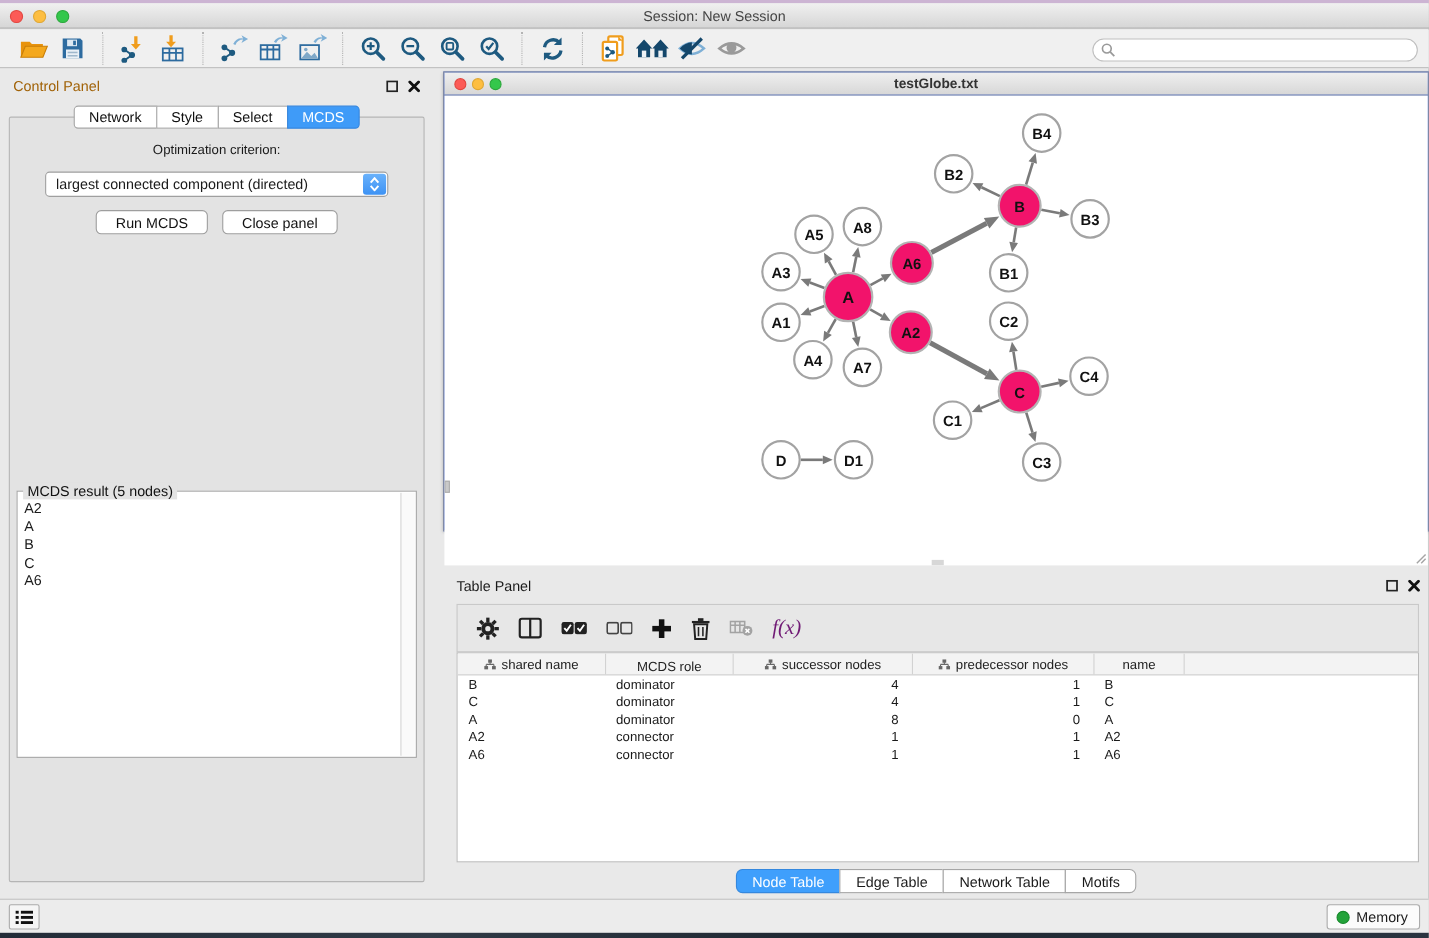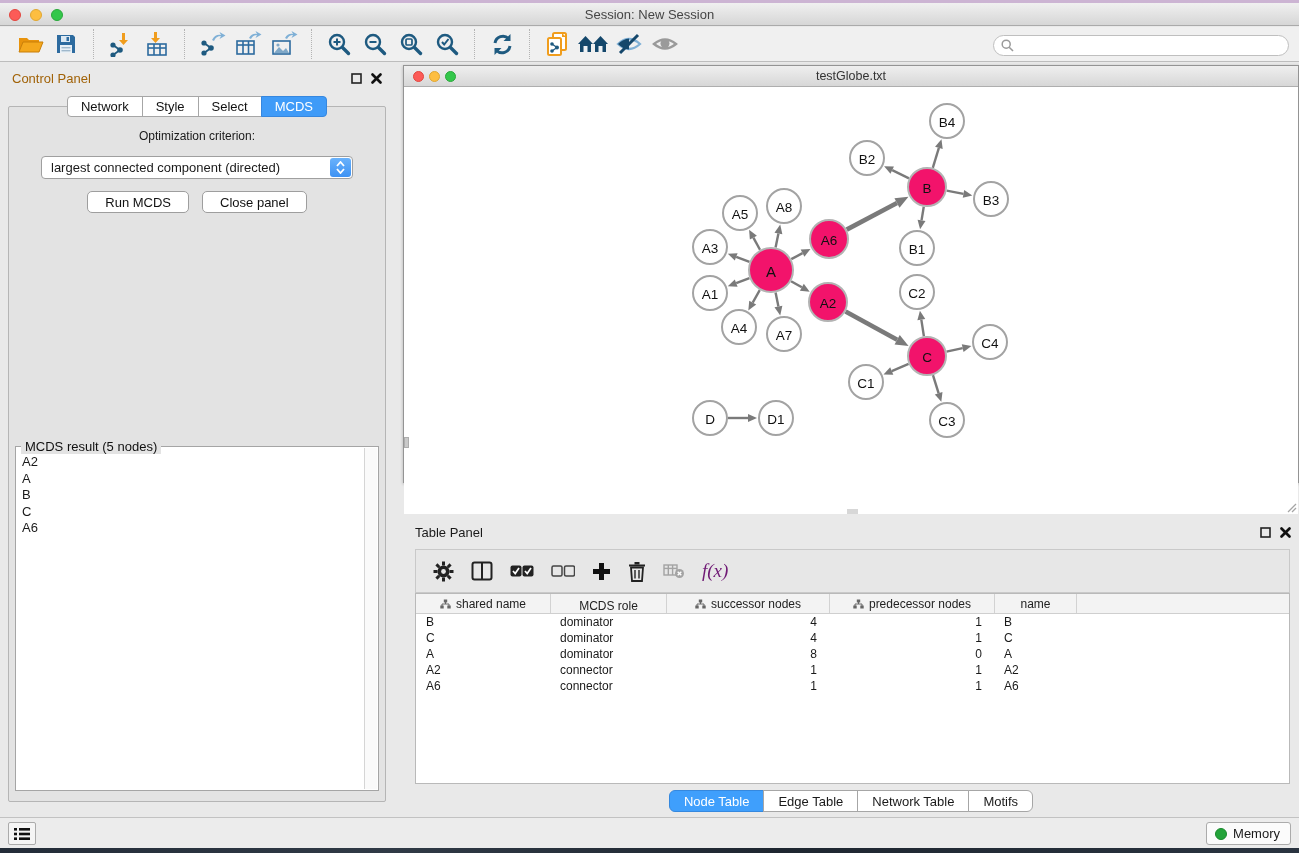--- a/index.html
+++ b/index.html
@@ -46,32 +46,32 @@
   .opt-label { text-align:center; margin-top:22px; font-size:12px; }
   .dropdown { position:relative; width:312px; height:23px; margin:13px auto 0;
               background:#fff; border:1px solid #9f9f9f; border-radius:4px;
               font-size:13px; line-height:21px; padding-left:9px; }
   .dd-stepper { position:absolute; right:1px; top:1px; bottom:1px; width:21px; border-radius:3px;
                 background:linear-gradient(#6ab2fb,#3d92f4); display:flex; flex-direction:column;
                 align-items:center; justify-content:center; gap:1px; }
   .btn-row { display:flex; justify-content:center; gap:13px; margin-top:12px; }
   .btn { height:22px; padding:0 17px; background:#fff; border:1px solid #9e9e9e; border-radius:5px;
          font-size:13px; display:flex; align-items:center; color:#111; }
-  .result-box { position:absolute; left:6px; right:6px; top:339px; height:345px;
+  .result-box { position:absolute; left:6px; right:6px; top:339px; height:243px;
                 border:1px solid #a5a5a5; background:#fff; }
   .result-legend { position:absolute; top:-8px; left:5px; background:#e3e3e3; padding:0 4px;
                    font-size:13px; color:#111; }
   .result-list { position:absolute; inset:1px 14px 1px 1px; padding:6px 0 0 5px; font-size:13px; }
   .result-list div { line-height:16.5px; }
   .result-scroll { position:absolute; top:1px; bottom:1px; right:1px; width:13px;
                    background:#fafafa; border-left:1px solid #d5d5d5; }
 
   
   .net-window { position:absolute; left:403px; top:65px; width:896px; height:418px;
-                border:1px solid #949494; background:#1d4ed8; box-shadow:0 1px 3px rgba(0,0,0,.25); }
+                border:1px solid #949494; background:#1d4ed8; box-shadow:0 1px 3px rgba(0,0,0,.25);font-weight:bold; }
   .net-titlebar { height:21px; background:linear-gradient(#efefef,#d7d7d7); border-bottom:1px solid #aeaeae;
                   position:relative; display:flex; align-items:center; }
   .net-lights { position:absolute; left:9px; top:5px; display:flex; gap:5px; }
   .net-lights .light { width:11px; height:11px; }
   .net-title { width:100%; text-align:center; font-size:12.5px; color:#333; }
   .net-canvas { position:relative; width:894px; height:427px; background:#fff; overflow:hidden; }
   .nub-left { position:absolute; left:0; top:350px; width:5px; height:11px; background:#c9c9c9; border:1px solid #adadad; }
   .nub-bottom { position:absolute; left:443px; bottom:0; width:11px; height:5px; background:#d7d7d7; }
   .resize-corner { position:absolute; right:1px; bottom:1px; }
 

